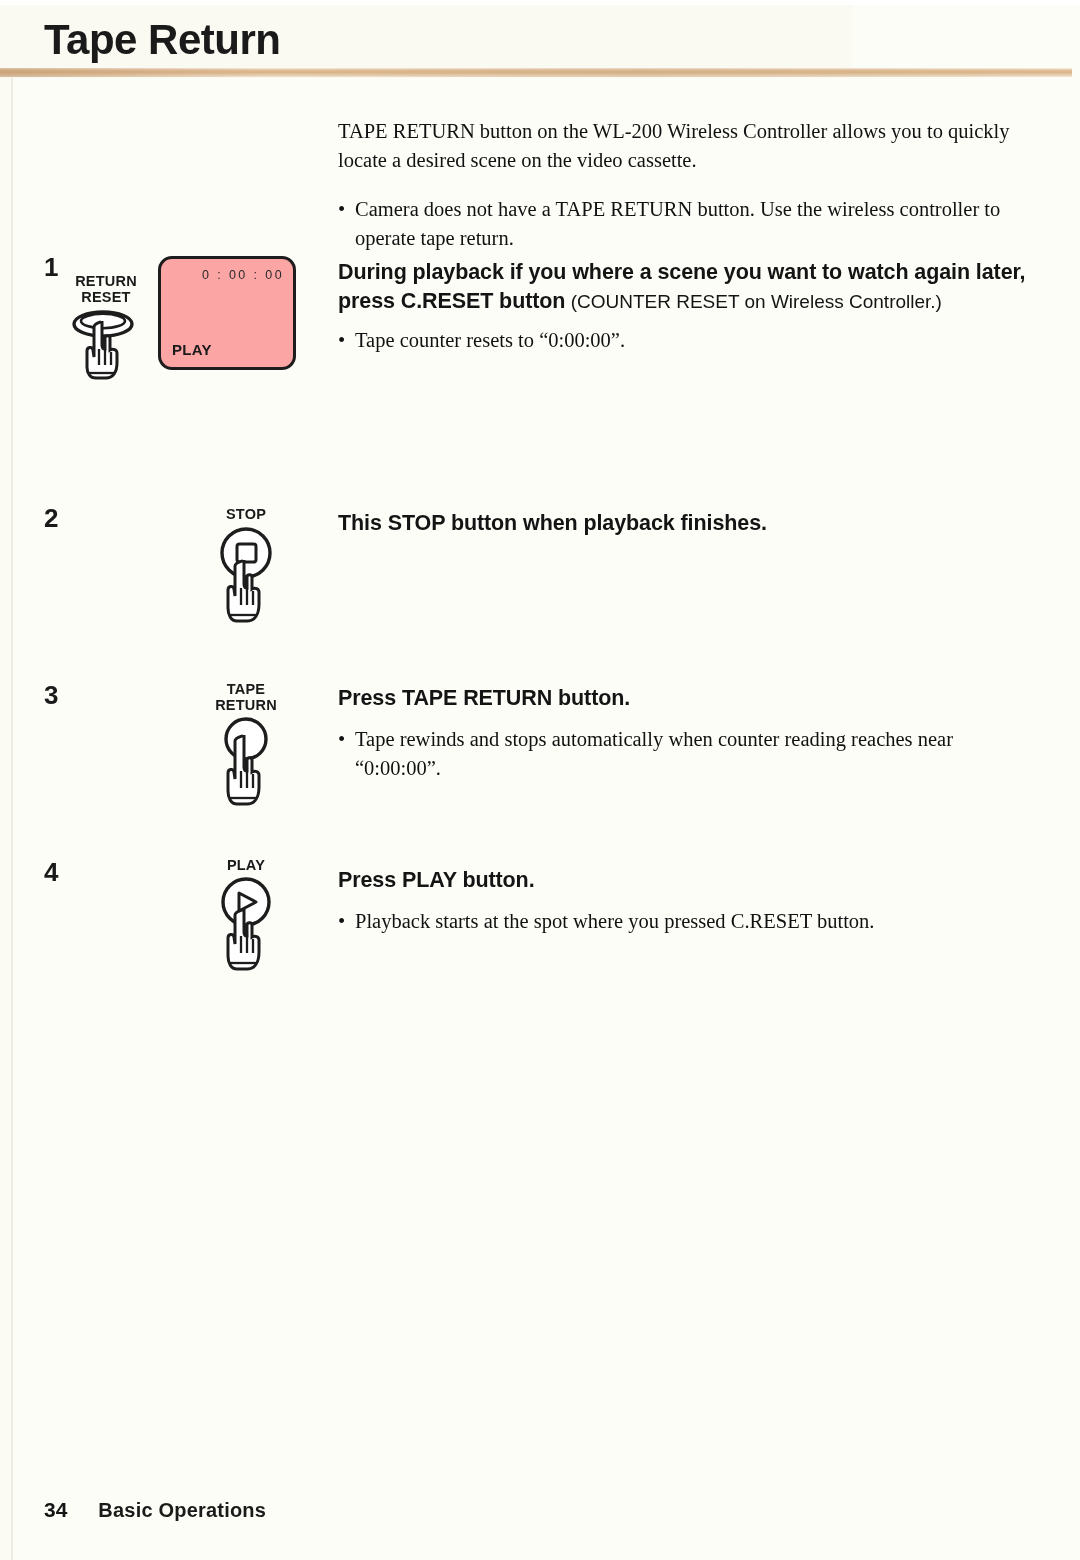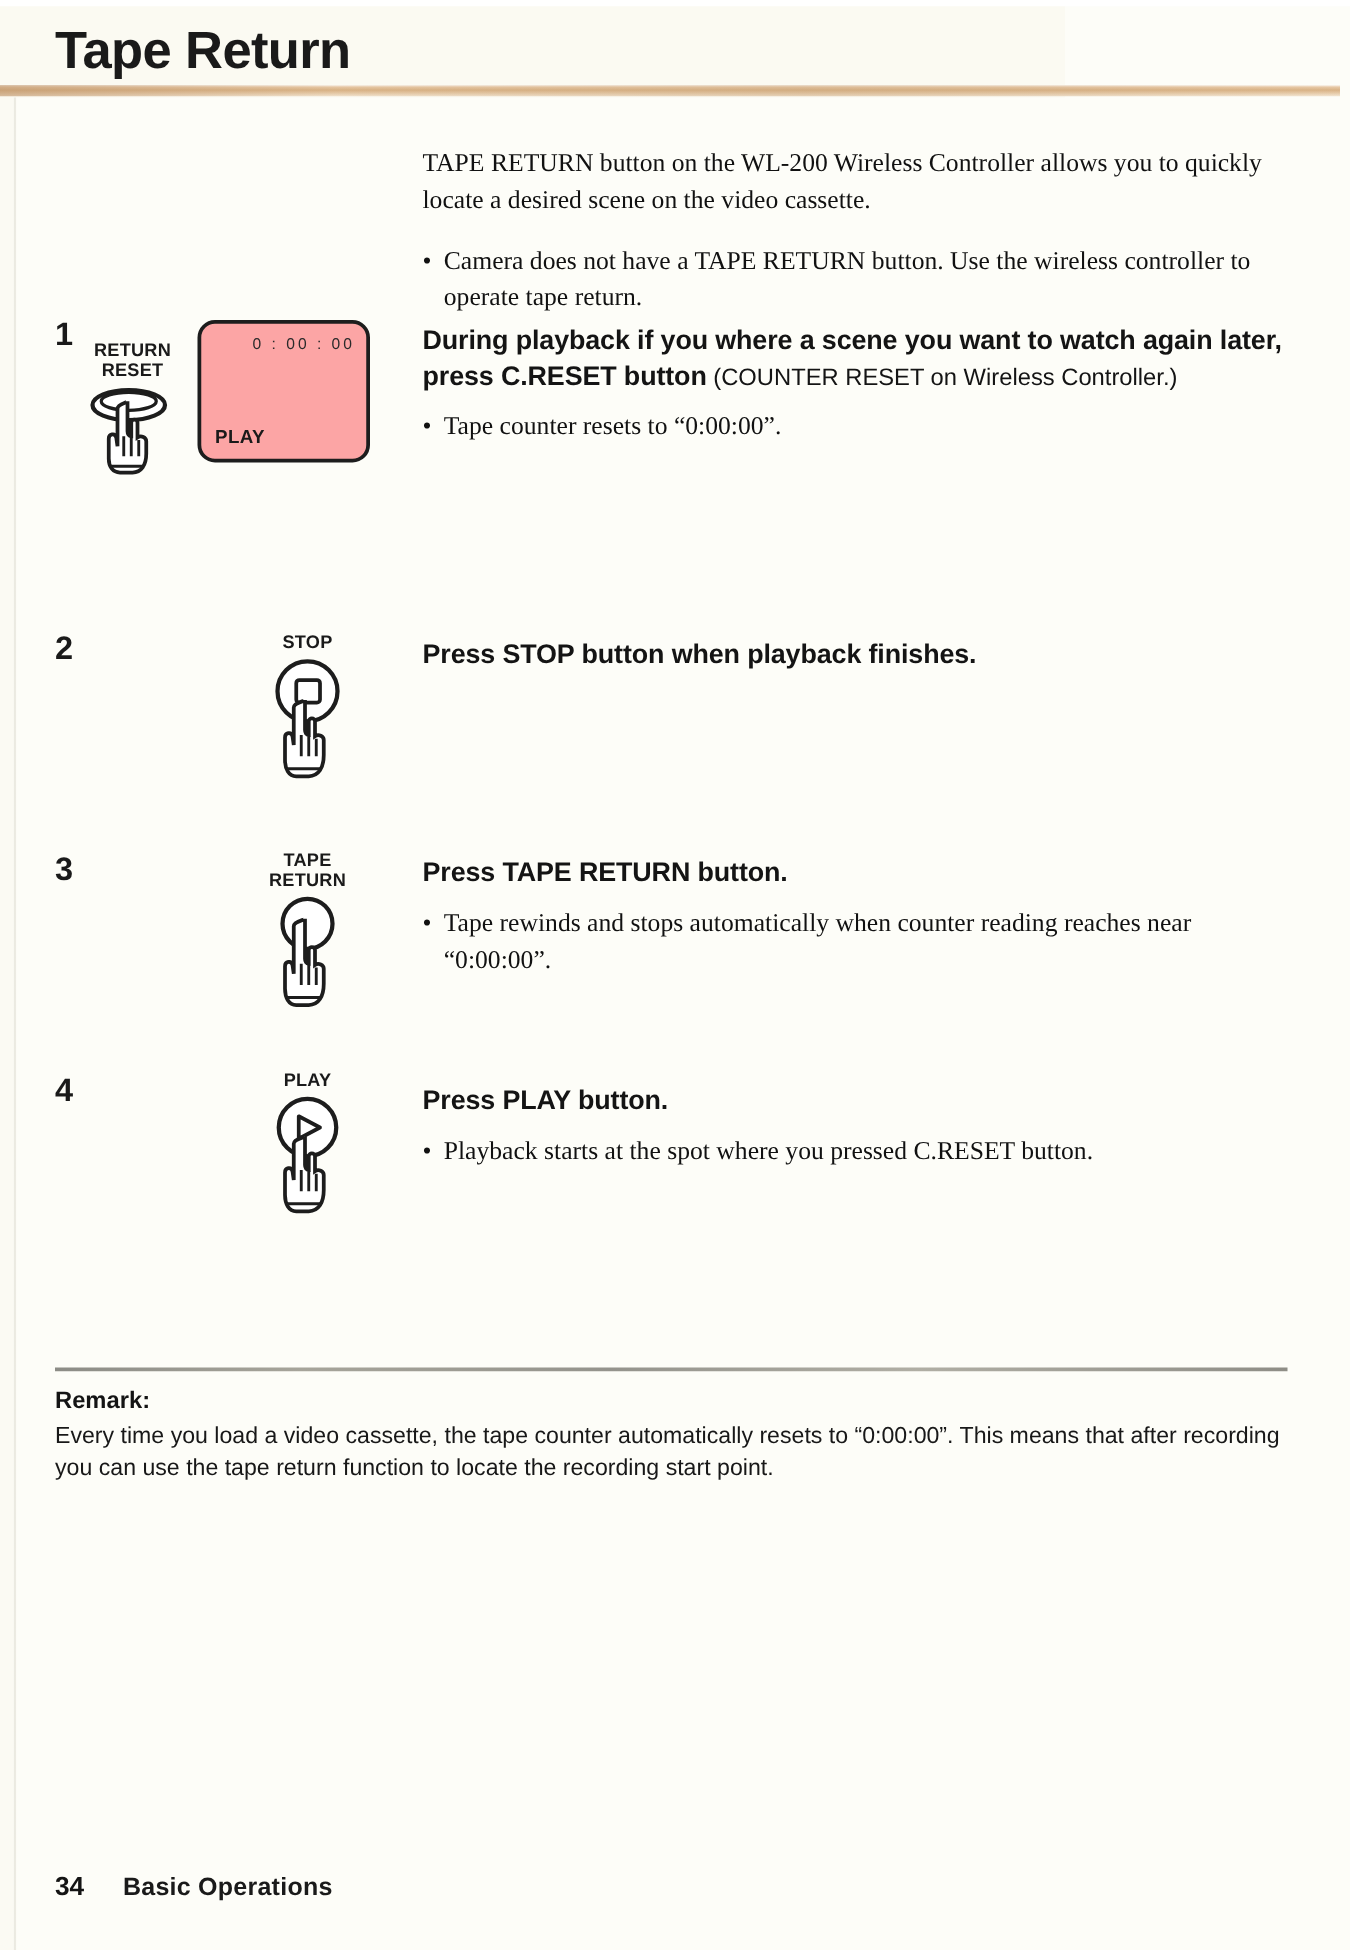--- a/index.html
+++ b/index.html
@@ -315,21 +315,21 @@
                    L54 63 C57 61 61 63 61 66 L61 78 C61 88 57 95 49 95
                    L39 95 C33 95 30 89 30 82 L30 64 C30 60 35 59 36 63 L37 70
                    L37 40 C37 36 46 35 46 34 Z" fill="#ffffff" stroke="#1d1d1d" stroke-width="3"></path>
           <path d="M43 62 L43 79 M49 63 L49 79 M55 65 L55 79" stroke="#1d1d1d" stroke-width="2.3" fill="none"></path>
           <path d="M31 89 L59 89" stroke="#1d1d1d" stroke-width="2.3" fill="none"></path>
         </svg>
       </div>
     </div>
 
     <div class="step-body" style="top:6px;">
-      <div class="step-head">Press STOP button when playback finishes.</div>
+      <div class="step-head">This STOP button when playback finishes.</div>
     </div>
   </div>
 
   <div class="step" style="top:680px;">
     <div class="step-num">3</div>
 
     <div class="step-art" style="left:198px; top:1px; width:96px;">
       <div class="btn-label">
         <span>TAPE</span><br>
         <span>RETURN</span>
@@ -384,24 +384,19 @@
 
     <div class="step-body" style="top:9px;">
       <div class="step-head">Press PLAY button.</div>
       <div class="serif-body bullet-line" style="margin-top:12px;">
         <span class="dot">•</span>
         <span>Playback starts at the spot where you pressed C.RESET button.</span>
       </div>
     </div>
   </div>
 
-  <div id="remark">
-    <div id="remark-rule"></div>
-    <div id="remark-title">Remark:</div>
-    <div class="remark-text">Every time you load a video cassette, the tape counter automatically resets to “0:00:00”. This means that after recording you can use the tape return function to locate the recording start point.</div>
-  </div>
 
   <div id="footer">
     <div id="footer-pagenum">34</div>
     <div id="footer-section">Basic Operations</div>
   </div>
 
 </div>
 
 </body></html>

